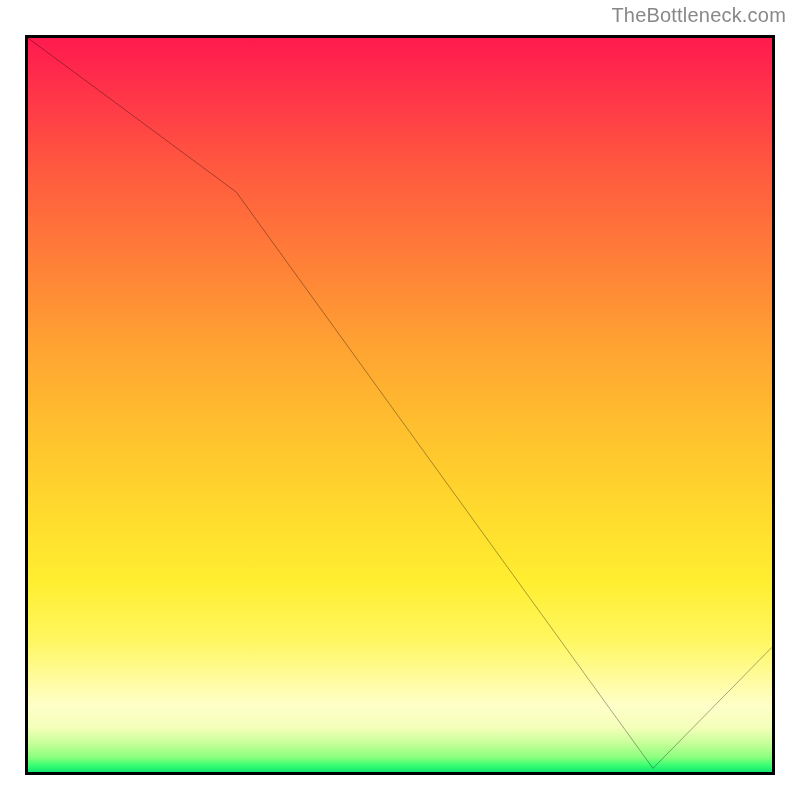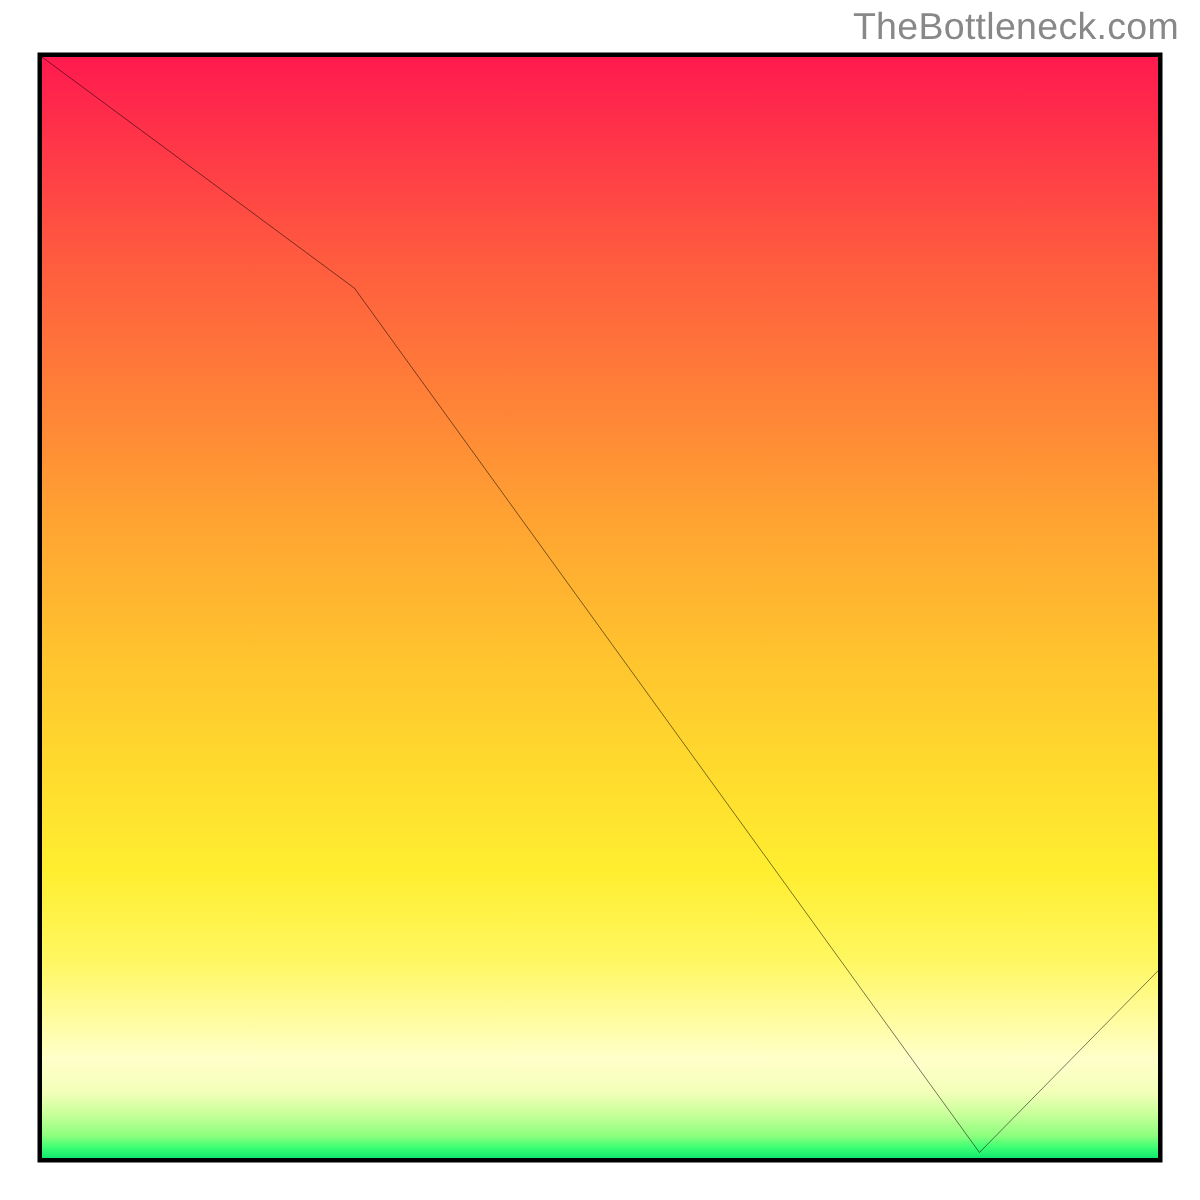--- a/index.html
+++ b/index.html
@@ -9,21 +9,21 @@
     height: 800px;
     background: #ffffff;
     font-family: Arial, Helvetica, sans-serif;
     position: relative;
   }
   .watermark {
     position: absolute;
     top: 4px;
     right: 14px;
     color: #888888;
-    font-size: 25px;
+    font-size: 20px;
     font-weight: 500;
     letter-spacing: 0.2px;
   }
   .plot-frame {
     position: absolute;
     left: 25px;
     top: 35px;
     width: 750px;
     height: 740px;
     box-sizing: border-box;

